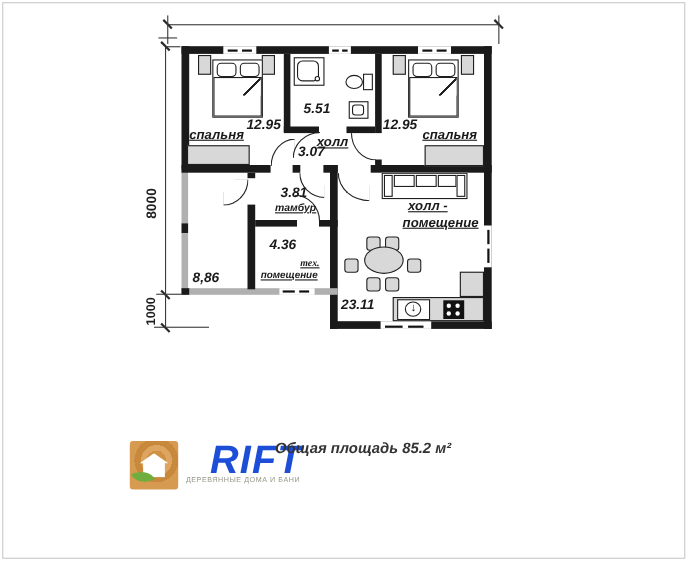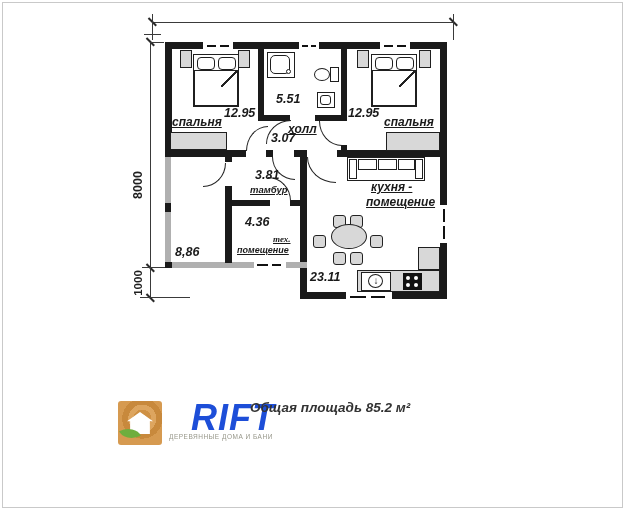--- a/index.html
+++ b/index.html
@@ -182,21 +182,21 @@
   <div class="lbl" style="left:348px;top:106px;font-size:12.5px;">12.95</div>
   <div class="lbl u" style="left:384px;top:115px;font-size:12px;">спальня</div>
   <div class="lbl u" style="left:288px;top:122px;font-size:12px;">холл</div>
   <div class="lbl" style="left:271px;top:131px;font-size:12.5px;">3.07</div>
   <div class="lbl" style="left:255px;top:168px;font-size:12.5px;">3.81</div>
   <div class="lbl u" style="left:250px;top:184px;font-size:9.5px;">тамбур</div>
   <div class="lbl" style="left:245px;top:215px;font-size:12.5px;">4.36</div>
   <div class="lbl u" style="left:273px;top:234px;font-size:9px;font-family:Liberation Serif, serif;">тех.</div>
   <div class="lbl u" style="left:237px;top:245px;font-size:9px;">помещение</div>
   <div class="lbl" style="left:175px;top:245px;font-size:12.5px;">8,86</div>
-  <div class="lbl u" style="left:371px;top:180px;font-size:12px;">кухня -</div>
+  <div class="lbl u" style="left:371px;top:180px;font-size:12px;">холл -</div>
   <div class="lbl u" style="left:366px;top:195px;font-size:12px;">помещение</div>
   <div class="lbl" style="left:310px;top:270px;font-size:12.5px;">23.11</div>
 
   <div class="logo">
     <div class="logo-house"></div>
     <div class="logo-leaf"></div>
   </div>
   <div class="brand">RIFT</div>
   <div class="tagline">ДЕРЕВЯННЫЕ ДОМА И БАНИ</div>
   <div class="info">

